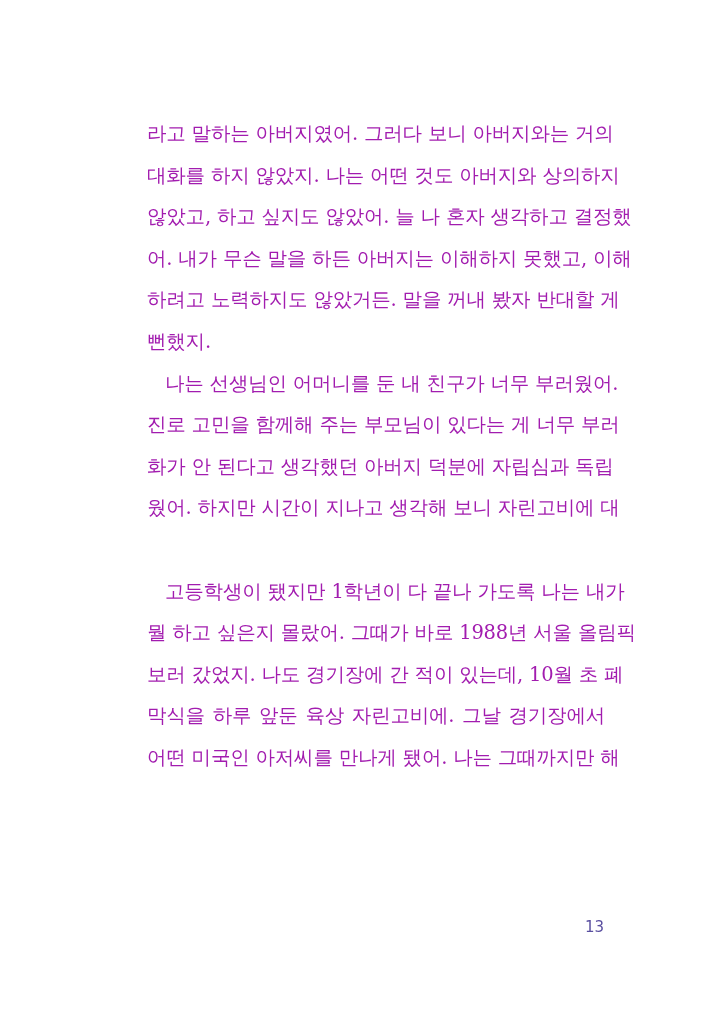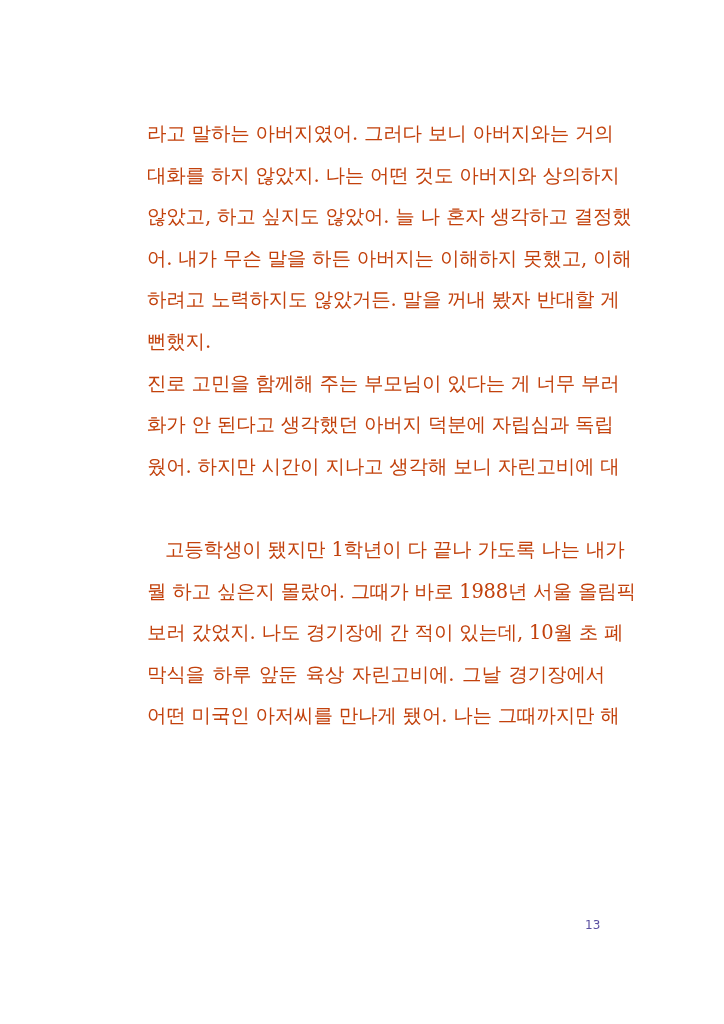--- a/index.html
+++ b/index.html
@@ -20,21 +20,21 @@
       top: 0;
       width: 724px;
       height: 1024px;
       background: #ffffff;
     }
     .text-block {
       position: absolute;
       left: 147px;
       top: 113px;
       width: 458px;
-      color: #c2410c;
+      color: #a21caf;
     }
     .line {
       display: block;
       height: 41.6px;
       line-height: 41.6px;
       font-size: 19.5px;
       white-space: nowrap;
       text-align: justify;
       text-align-last: justify;
       letter-spacing: -0.2px;
@@ -46,40 +46,41 @@
       padding-left: 18px;
     }
     .line.blank {
       height: 41.6px;
     }
     .page-number {
       position: absolute;
       left: 585px;
       top: 918px;
       font-family: "DejaVu Sans", "Liberation Sans", sans-serif;
-      font-size: 12px;
+      font-size: 15px;
       color: #5a4fa0;
     }
   </style>
 </head>
 <body>
 
 <div class="page">
   <div class="text-block">
 
     <div>
       <span class="line">라고 말하는 아버지였어. 그러다 보니 아버지와는 거의</span>
       <span class="line">대화를 하지 않았지. 나는 어떤 것도 아버지와 상의하지</span>
       <span class="line">않았고, 하고 싶지도 않았어. 늘 나 혼자 생각하고 결정했</span>
       <span class="line">어. 내가 무슨 말을 하든 아버지는 이해하지 못했고, 이해</span>
       <span class="line">하려고 노력하지도 않았거든. 말을 꺼내 봤자 반대할 게</span>
       <span class="line last">뻔했지.</span>
     </div>
 
     <div>
+      <span class="line indent">나는 선생님인 어머니를 둔 내 친구가 너무 부러웠어.</span>
       <span class="line">진로 고민을 함께해 주는 부모님이 있다는 게 너무 부러</span>
       <span class="line">화가 안 된다고 생각했던 아버지 덕분에 자립심과 독립</span>
       <span class="line">웠어. 하지만 시간이 지나고 생각해 보니 자린고비에 대</span>
     </div>
 
     <span class="line blank"></span>
 
     <div>
       <span class="line indent">고등학생이 됐지만 1학년이 다 끝나 가도록 나는 내가</span>
       <span class="line">뭘 하고 싶은지 몰랐어. 그때가 바로 1988년 서울 올림픽</span>

